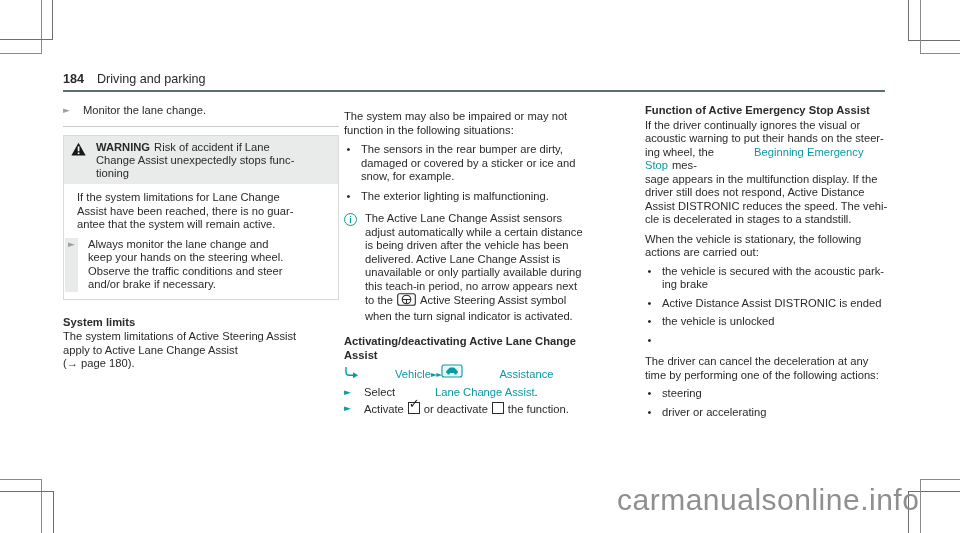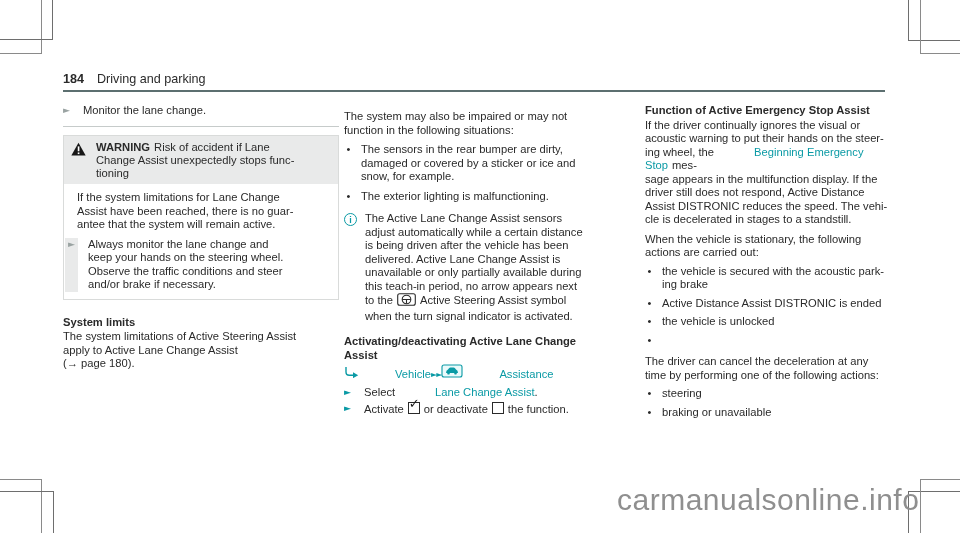--- a/index.html
+++ b/index.html
@@ -218,18 +218,18 @@
 
     <p class="pre" style="margin-top:8px;">The driver can cancel the deceleration at any
 time by performing one of the following actions:</p>
 
     <div class="bullet-row">
       <span class="dot">•</span>
       <span class="pre">steering</span>
     </div>
     <div class="bullet-row">
       <span class="dot">•</span>
-      <span class="pre">braking or unavailable</span>
+      <span class="pre">driver or accelerating</span>
     </div>
   </div>
 
   <div class="watermark">carmanualsonline.info</div>
 </div>
 
 </body></html>

